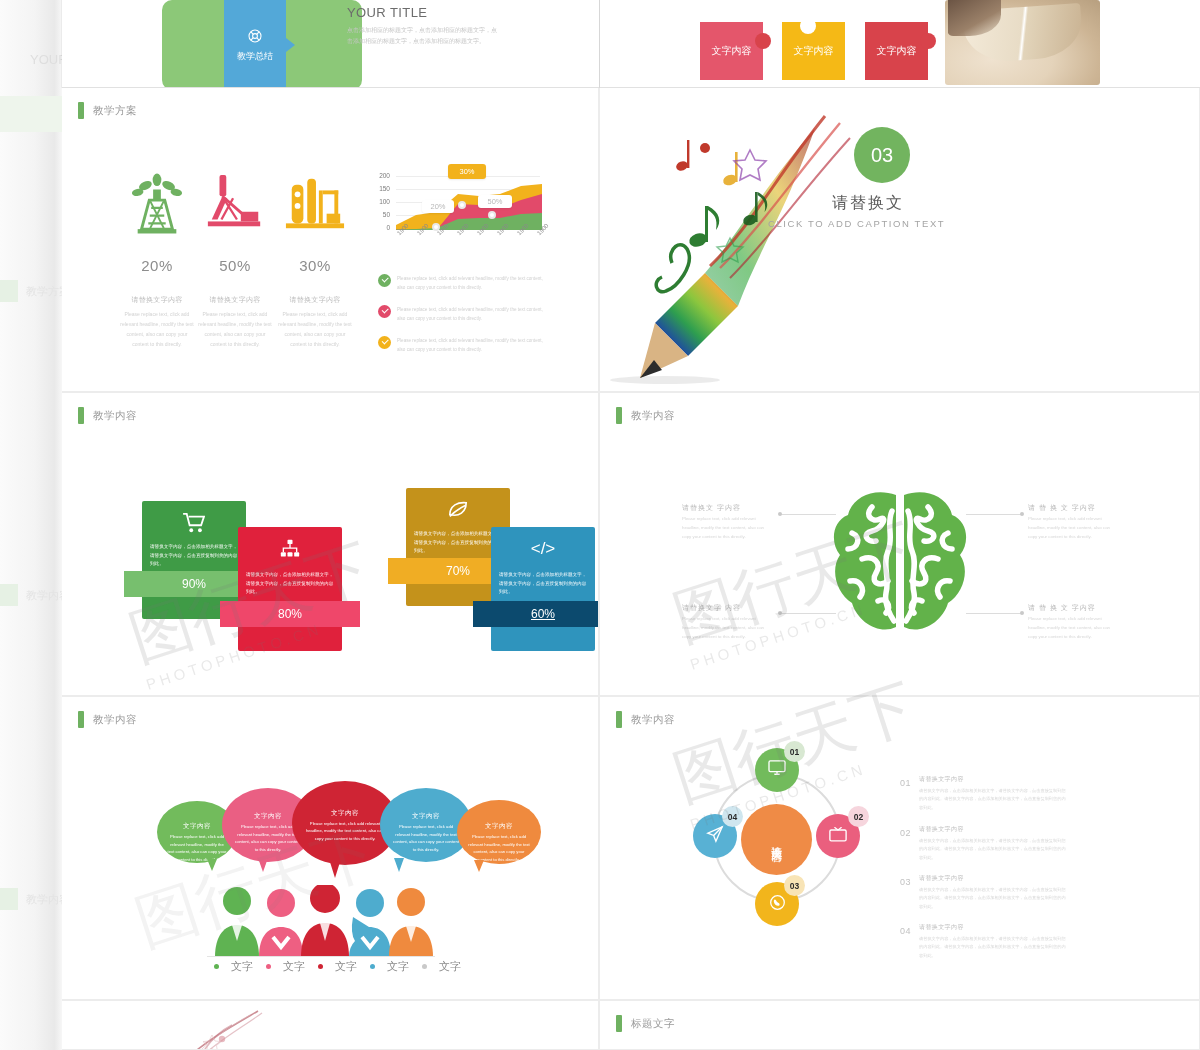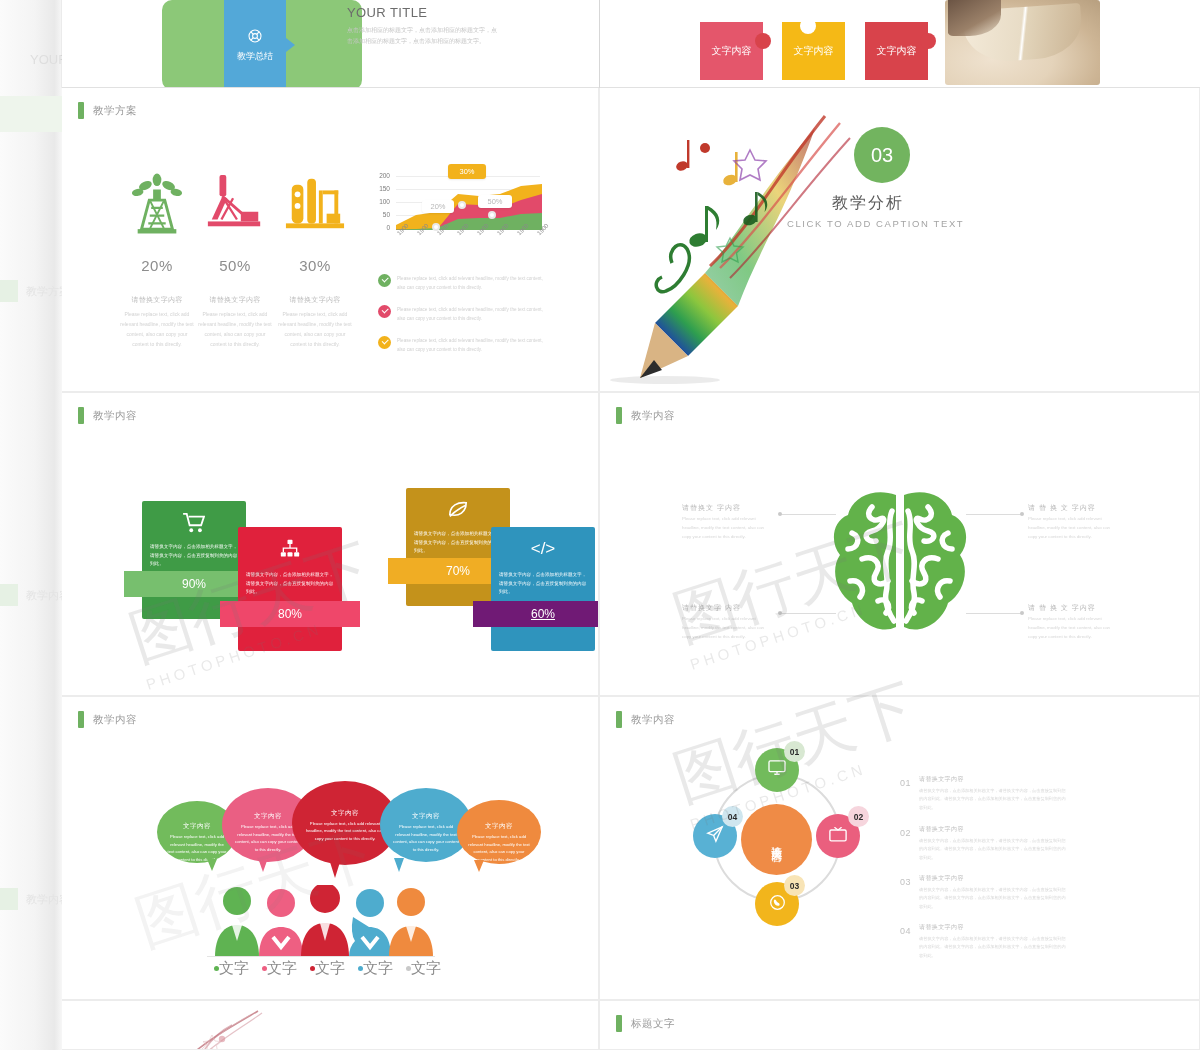--- a/index.html
+++ b/index.html
@@ -85,21 +85,21 @@
   .bullet-ic{width:13px;height:13px;border-radius:50%;flex:0 0 13px;position:relative;}
   .bullet-ic:after{content:"";position:absolute;left:3.5px;top:3px;width:5px;height:2.5px;
      border-left:1.6px solid #fff;border-bottom:1.6px solid #fff;transform:rotate(-45deg);}
   .bullet-tx{font-size:4.6px;color:#d0d0d0;line-height:2.0;width:150px;}
 
   
   .pencil { position:absolute; }
   .circ03 { position:absolute; width:56px;height:56px;border-radius:50%;background:#72b45f;
             color:#fff;font-size:20px;display:flex;align-items:center;justify-content:center;}
   .t-cn { position:absolute; font-size:16px; color:#5c5c5c; letter-spacing:2px; }
-  .t-en { position:absolute; font-size:9.5px; color:#a4a4a4; letter-spacing:1.6px;margin-left:19px; }
+  .t-en { position:absolute; font-size:9.5px; color:#a4a4a4; letter-spacing:1.6px; }
 
   
   .ribbon { position:absolute; }
   .rb-body { position:absolute; border-radius:2px; }
   .rb-band { position:absolute; display:flex;align-items:center;justify-content:center;
              color:#fff;font-size:12px; }
   .rb-band:before,.rb-band:after{content:"";position:absolute;top:0;width:0;height:0;}
   .rb-txt{position:absolute;color:#fff;font-size:4.6px;line-height:1.9;}
   .rb-ic{position:absolute;color:#fff;display:flex;align-items:center;justify-content:center;}
 
@@ -111,21 +111,21 @@
   .lead-dot{position:absolute;width:4px;height:4px;border-radius:50%;background:#c9c9c9;}
 
   
   .bub{position:absolute;border-radius:50%;color:#fff;text-align:center;}
   .bub-h{font-size:6.5px;margin-top:26%;letter-spacing:.5px;}
   .bub-b{font-size:4.2px;line-height:1.85;padding:2px 13%;}
   .bub-tail{position:absolute;width:0;height:0;border-left:5px solid transparent;
             border-right:5px solid transparent;}
   .person{position:absolute;}
   .legend-row{position:absolute;display:flex;gap:13px;align-items:center;}
-  .lg-item{display:flex;align-items:center;gap:0;font-size:15px;color:#8b8b8b;}
+  .lg-item{display:flex;align-items:center;gap:12px;font-size:11px;color:#8b8b8b;}
   .lg-dot{width:5px;height:5px;border-radius:50%;}
 
   
   .ring{position:absolute;border:2px solid #dcdcdc;border-radius:50%;}
   .node{position:absolute;border-radius:50%;display:flex;align-items:center;justify-content:center;}
   .node-num{position:absolute;width:21px;height:21px;border-radius:50%;
      display:flex;align-items:center;justify-content:center;font-size:8.5px;color:#2b2b2b;font-weight:bold;}
   .hub{position:absolute;border-radius:50%;background:#ef8b46;color:#fff;
        display:flex;align-items:center;justify-content:center;
        font-size:11px;letter-spacing:1px;line-height:1.5;text-align:center;
@@ -362,21 +362,21 @@
         <g stroke="#8e44ad" stroke-width="1.6" fill="none" opacity=".7">
           <path d="M140 62 l5 10 l11 1 l-8 8 l2 11 l-10-5 l-10 5 l2-11 l-8-8 l11-1 z"></path>
         </g>
         <g stroke="#2e9e4f" stroke-width="1.4" fill="none" opacity=".6">
           <path d="M120 150 l4 8 l9 1 l-6.5 6 l1.5 9 l-8-4 l-8 4 l1.5-9 l-6.5-6 l9-1 z"></path>
         </g>
         <ellipse cx="55" cy="292" rx="55" ry="4" fill="#000" opacity=".08"></ellipse>
       </svg>
     </div>
     <div class="circ03" style="left:254px; top:39px;">03</div>
-    <div class="t-cn" style="left:232px; top:105px;">教学分析</div>
+    <div class="t-cn" style="left:232px; top:105px;">请替换文</div>
     <div class="t-en" style="left:168px; top:130px;">CLICK TO ADD CAPTION  TEXT</div>
   </div>
 
   <div class="slide plain" style="left:0; top:393px; width:537px; height:303px;">
     <div class="hdr">
       <div class="hdr-bar"></div>
       <div class="hdr-txt">教学内容</div>
     </div>
 
     <div class="ribbon" style="left:72px; top:95px; width:120px; height:120px;margin-top:13px;">
@@ -416,21 +416,21 @@
         </svg>
       </div>
       <div class="rb-txt" style="left:16px; top:42px; width:90px;">请替换文字内容，点击添加相关标题文字，请替换文字内容，点击直接复制到您的内容到此。</div>
       <div class="rb-band" style="left:-10px; top:70px; width:140px; height:26px; background:#f0ad24;">70%</div>
     </div>
 
     <div class="ribbon" style="left:421px; top:134px; width:120px; height:126px;">
       <div class="rb-body" style="left:8px; top:0; width:104px; height:124px; background:#2f94bd;"></div>
       <div class="rb-ic" style="left:8px; top:10px; width:104px; height:24px; color:#fff; font-size:17px;">&lt;/&gt;</div>
       <div class="rb-txt" style="left:16px; top:44px; width:90px;">请替换文字内容，点击添加相关标题文字，请替换文字内容，点击直接复制到您的内容到此。</div>
-      <div class="rb-band" style="left:-10px; top:74px; width:140px; height:26px; background:#701a75;text-decoration:underline;">60%</div>
+      <div class="rb-band" style="left:-10px; top:74px; width:140px; height:26px; background:#0c4a6e;text-decoration:underline;">60%</div>
     </div>
   </div>
 
   <div class="slide plain" style="left:538px; top:393px; width:600px; height:303px;">
     <div class="hdr">
       <div class="hdr-bar"></div>
       <div class="hdr-txt">教学内容</div>
     </div>
 
     <div style="position:absolute; left:222px; top:88px;">

